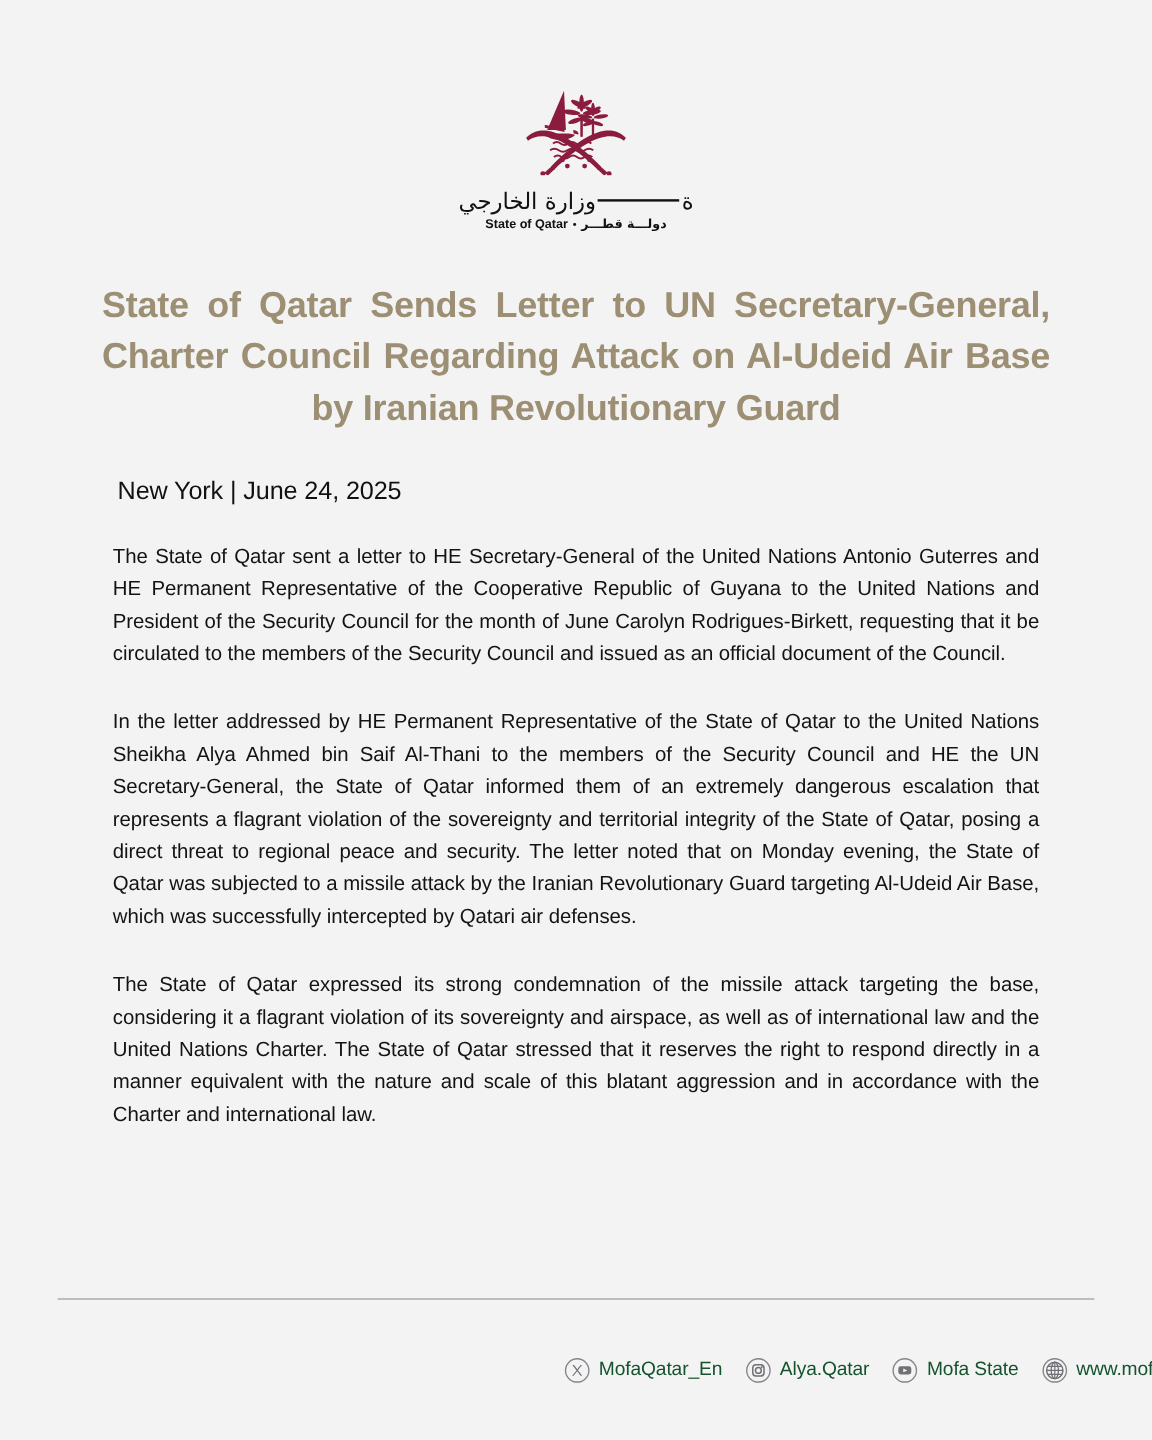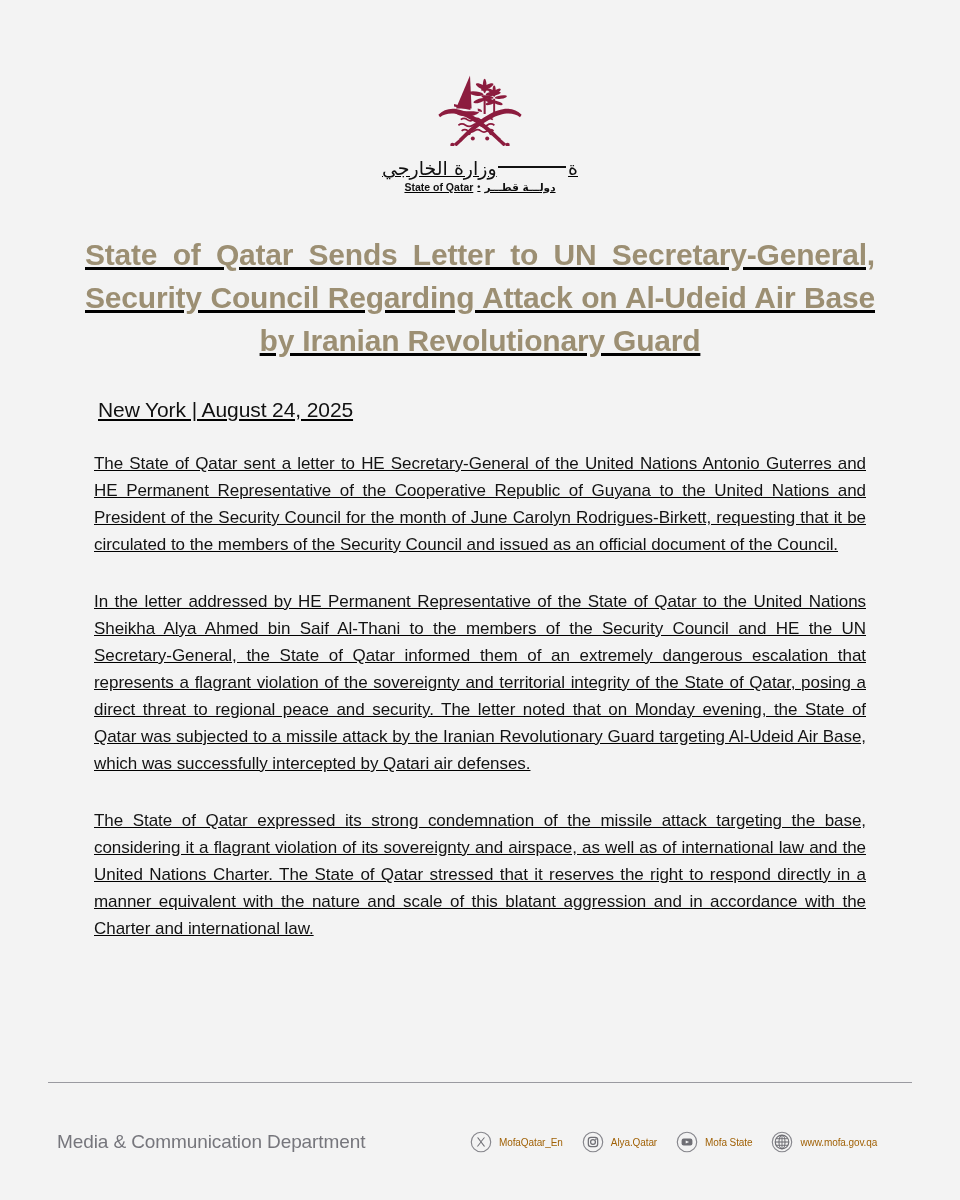--- a/index.html
+++ b/index.html
@@ -13,21 +13,20 @@
     font-family: "Liberation Sans", sans-serif;
     overflow: hidden;
   }
 
   .page {
     position: relative;
     width: 960px;
     height: 936px;
     box-sizing: border-box;
     background: #f3f3f3;
-    text-decoration: underline;
   }
 
   
   .logo-block {
     width: 100%;
     padding-top: 62px;
     display: flex;
     flex-direction: column;
     align-items: center;
   }
@@ -163,22 +162,22 @@
     align-items: center;
     gap: 7px;
   }
   .social-icon {
     width: 22px;
     height: 22px;
     flex: 0 0 auto;
     display: block;
   }
   .social-label {
-    font-size: 10px;
-    color: #a16207;
+    font-size: 16px;
+    color: #14532d;
     white-space: nowrap;
     letter-spacing: -0.1px;
   }
 </style>
 </head>
 <body>
 
 <div class="page">
 
   <div class="logo-block">
@@ -248,34 +247,33 @@
     </div>
 
 
     <div class="logo-sub">
       <span>State of Qatar</span>
       <span class="dot">•</span>
       <span class="ar">دولـــة قطـــر</span>
     </div>
   </div>
 
-  <h1 class="headline">State of Qatar Sends Letter to UN Secretary-General, Security Council Regarding Attack on Al-Udeid Air Base by Iranian Revolutionary Guard</h1>
-
-  <div class="dateline">New York | August 24, 2025</div>
+  <h1 class="headline">State of Qatar Sends Letter to UN Secretary-General, Charter Council Regarding Attack on Al-Udeid Air Base by Iranian Revolutionary Guard</h1>
+
+  <div class="dateline">New York | June 24, 2025</div>
 
   <div class="body-copy">
     <p class="para">The State of Qatar sent a letter to HE Secretary-General of the United Nations Antonio Guterres and HE Permanent Representative of the Cooperative Republic of Guyana to the United Nations and President of the Security Council for the month of June Carolyn Rodrigues-Birkett, requesting that it be circulated to the members of the Security Council and issued as an official document of the Council.</p>
     <p class="para">In the letter addressed by HE Permanent Representative of the State of Qatar to the United Nations Sheikha Alya Ahmed bin Saif Al-Thani to the members of the Security Council and HE the UN Secretary-General, the State of Qatar informed them of an extremely dangerous escalation that represents a flagrant violation of the sovereignty and territorial integrity of the State of Qatar, posing a direct threat to regional peace and security. The letter noted that on Monday evening, the State of Qatar was subjected to a missile attack by the Iranian Revolutionary Guard targeting Al-Udeid Air Base, which was successfully intercepted by Qatari air defenses.</p>
     <p class="para">The State of Qatar expressed its strong condemnation of the missile attack targeting the base, considering it a flagrant violation of its sovereignty and airspace, as well as of international law and the United Nations Charter. The State of Qatar stressed that it reserves the right to respond directly in a manner equivalent with the nature and scale of this blatant aggression and in accordance with the Charter and international law.</p>
   </div>
 
   <div class="divider"></div>
 
   <div class="footer">
-    <div class="footer-dept">Media &amp; Communication Department</div>
 
     <div class="socials">
 
       <div class="social">
         <svg class="social-icon" viewBox="0 0 24 24">
           <circle cx="12" cy="12" r="10.6" fill="none" stroke="#85858b" stroke-width="1.25"></circle>
           <path d="M7.6 7.2 L11.4 12 L7.4 16.8 L8.7 16.8 L12 12.8 L15.1 16.8 L16.6 16.8 L12.6 11.8 L16.4 7.2 L15.1 7.2 L12 10.9 L9.1 7.2 Z" fill="#6f6f75"></path>
         </svg>
         <span class="social-label">MofaQatar_En</span>
       </div>

